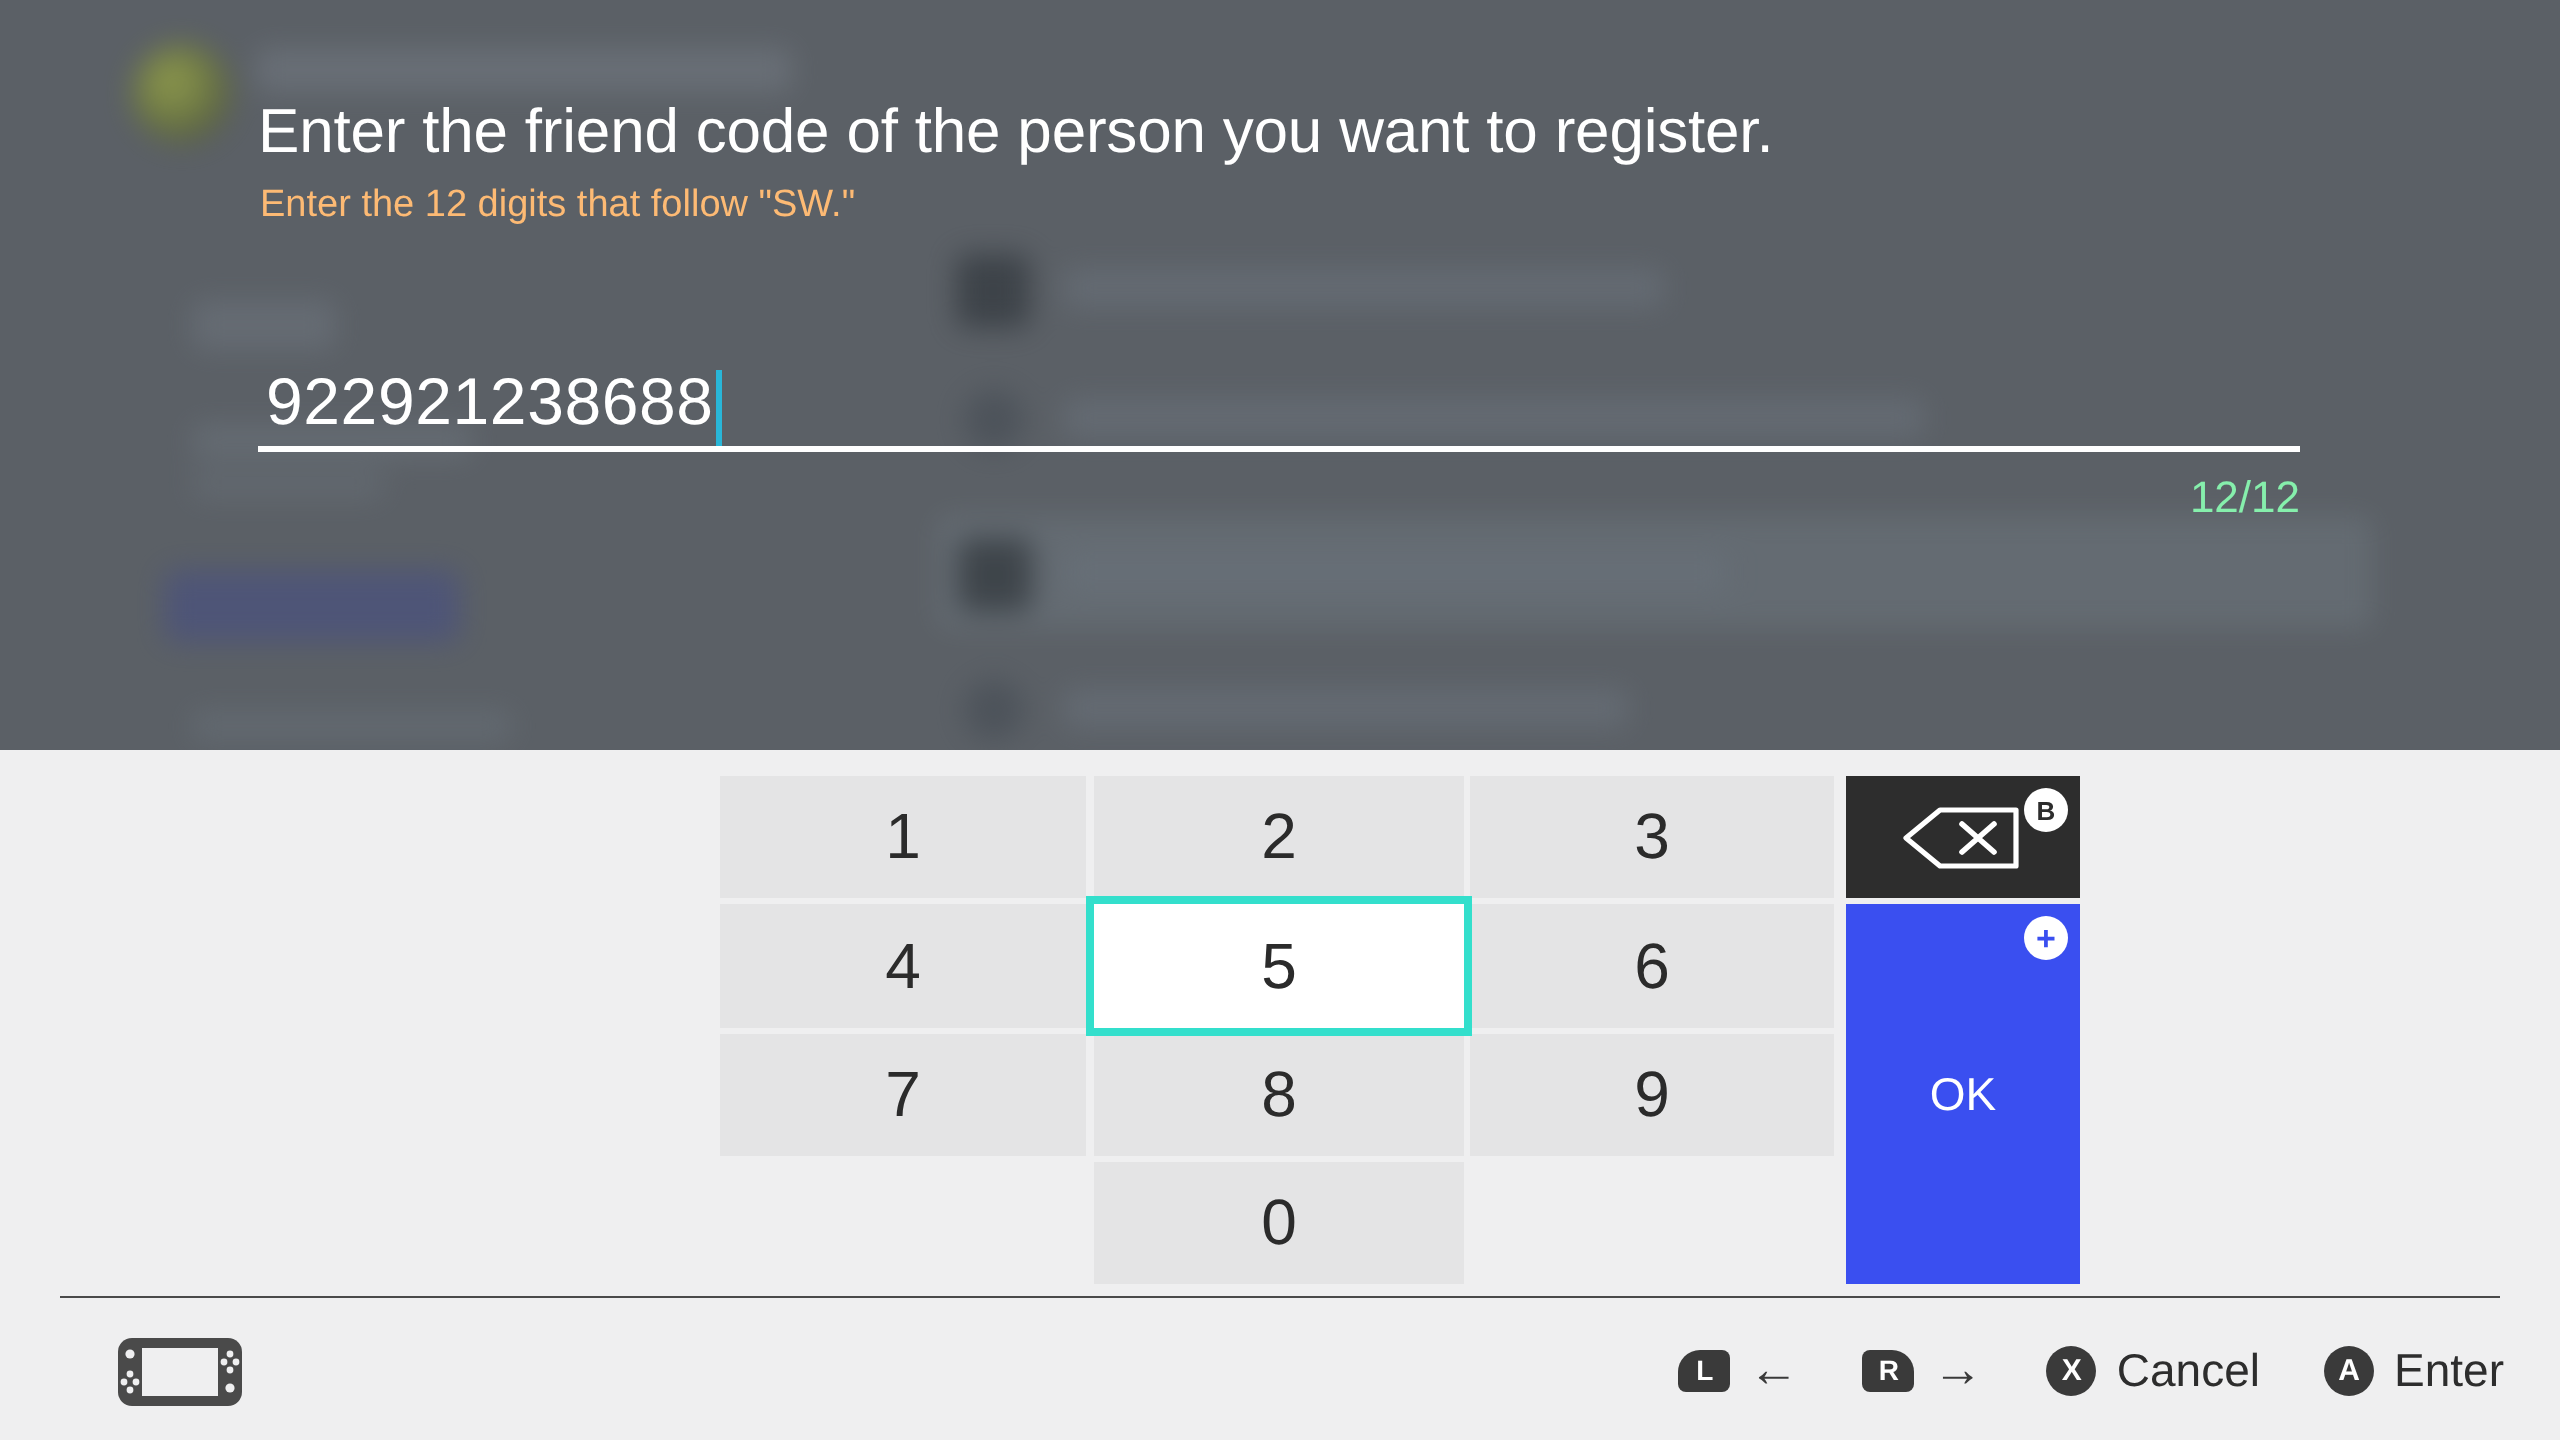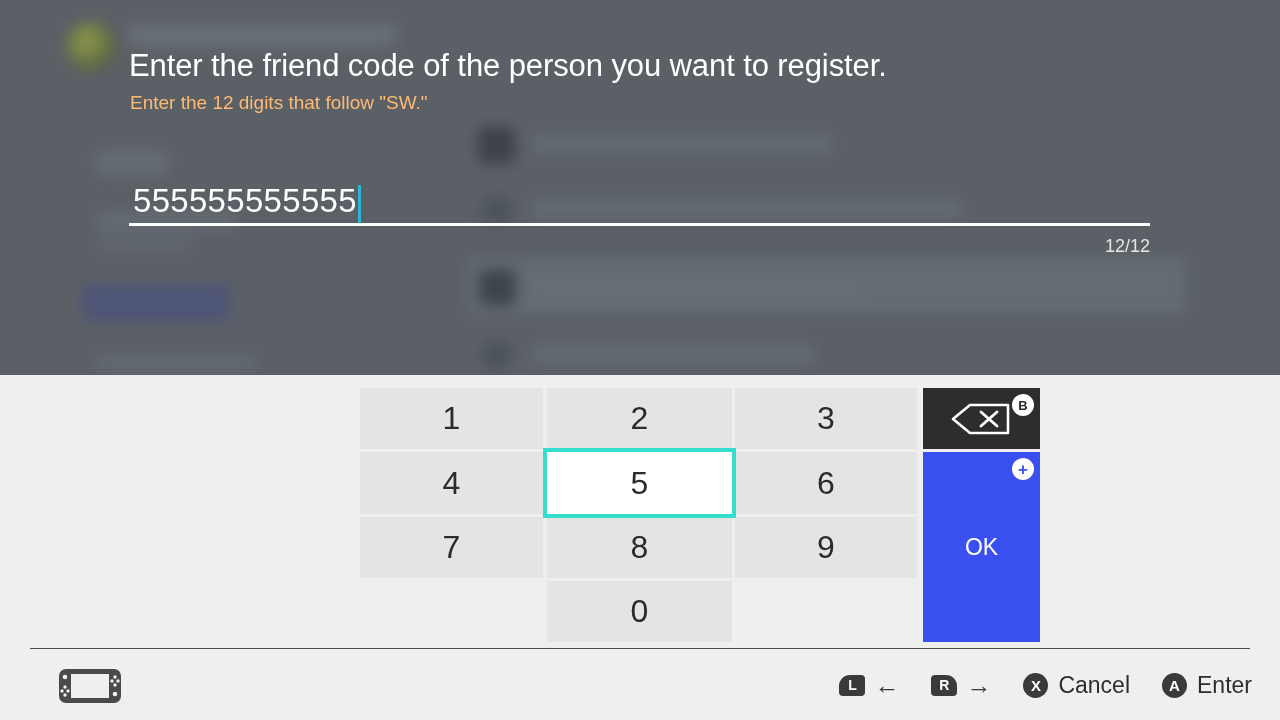--- a/index.html
+++ b/index.html
@@ -166,22 +166,22 @@
     position: absolute;
     top: 3px;
     width: 3px;
     height: 38px;
     background: #29b6d8;
   }
 
   #char-counter {
     position: absolute;
     right: 130px; top: 236px;
-    font-size: 18px;
-    color: #e5e5e5;
+    font-size: 22px;
+    color: #86efac;
   }
 
   
   #keyboard-panel {
     position: absolute;
     left: 0; top: 375px;
     width: 1280px;
     height: 345px;
     background: #efeff0;
   }
@@ -364,21 +364,21 @@
         <div class="bg-row-text" style="width:282px;"></div>
       </div>
     </div>
   </div>
 
   <div id="overlay-prompt">
     <div id="prompt-title">Enter the friend code of the person you want to register.</div>
     <div id="prompt-subtitle">Enter the 12 digits that follow "SW."</div>
 
     <div id="text-field">
-      <span id="field-value">555555555555</span>
+      <span id="field-value">922921238688</span>
       <span id="caret" style="left: 229px;"></span>
     </div>
 
     <div id="char-counter">12/12</div>
   </div>
 
   <div id="keyboard-panel">
 
     <div id="keypad">
       <div class="key col1 row1">1</div>

